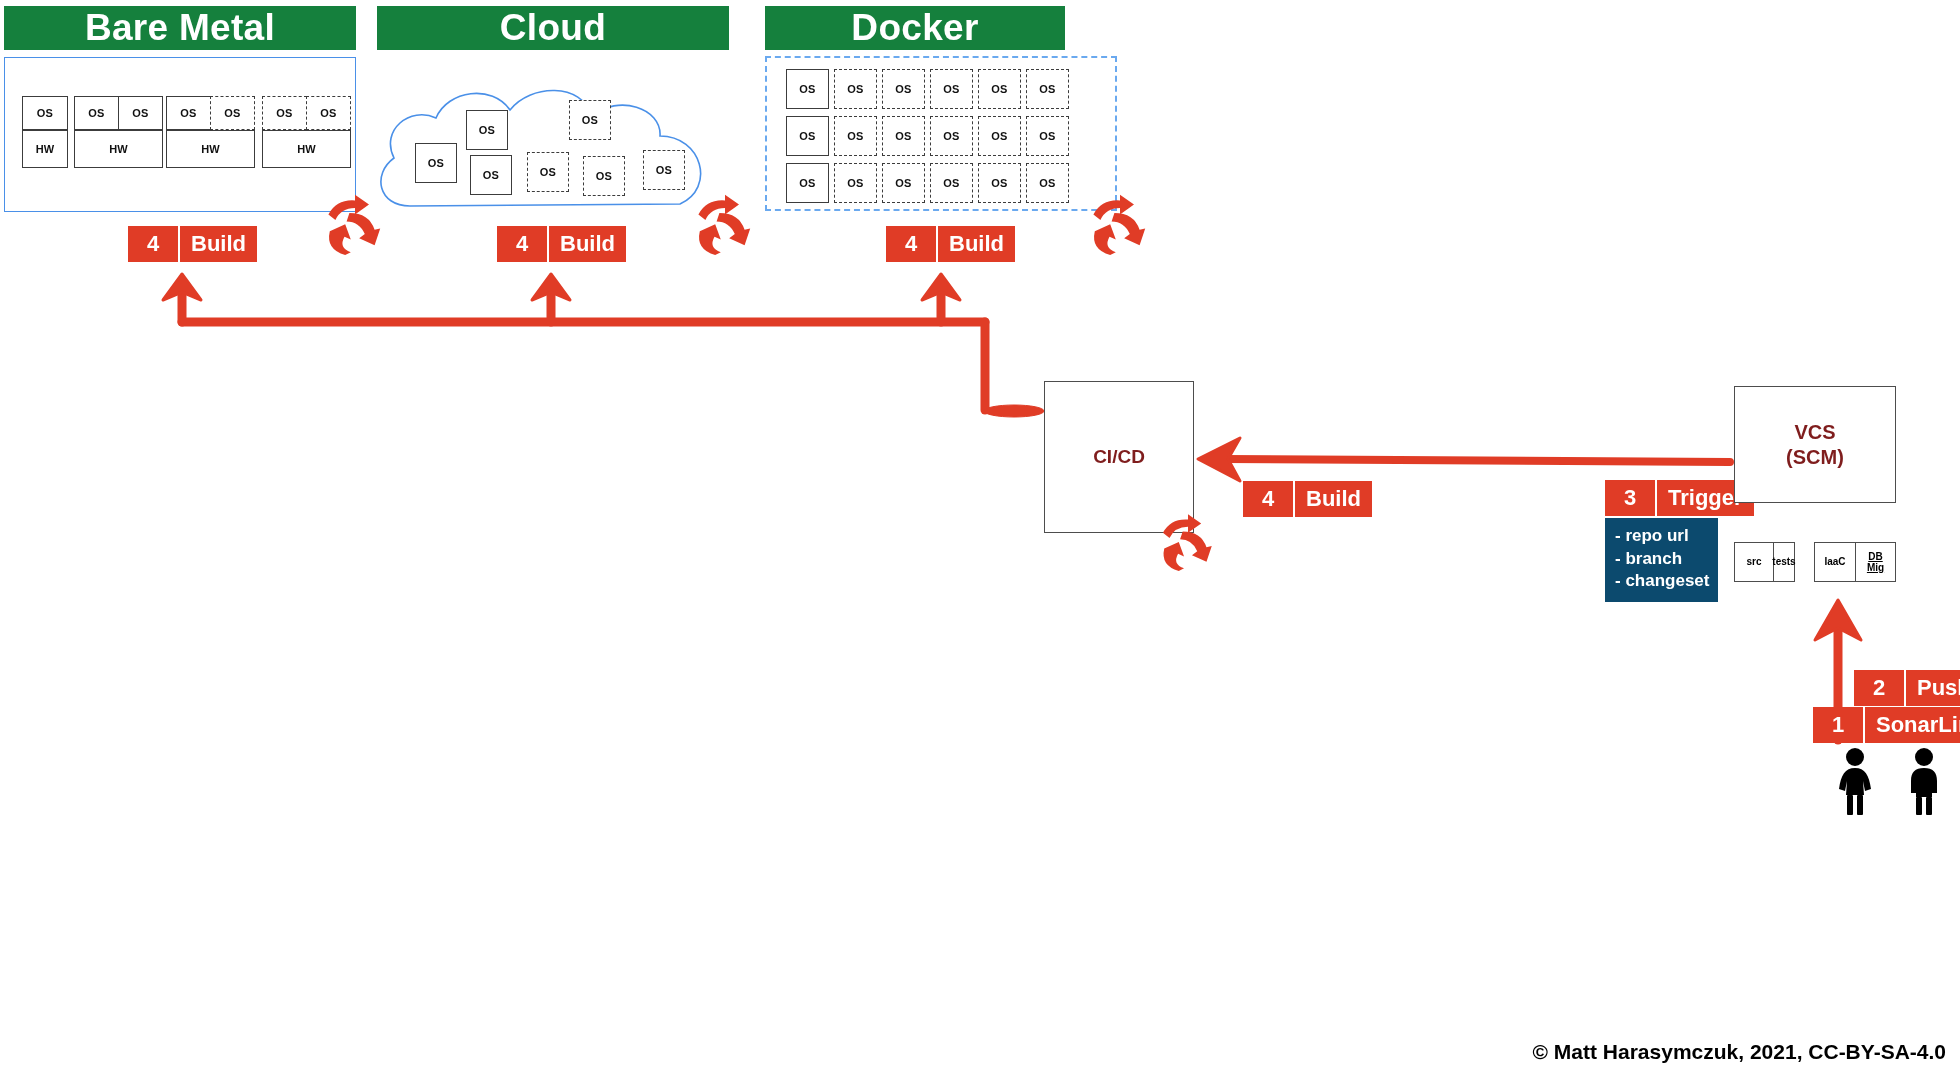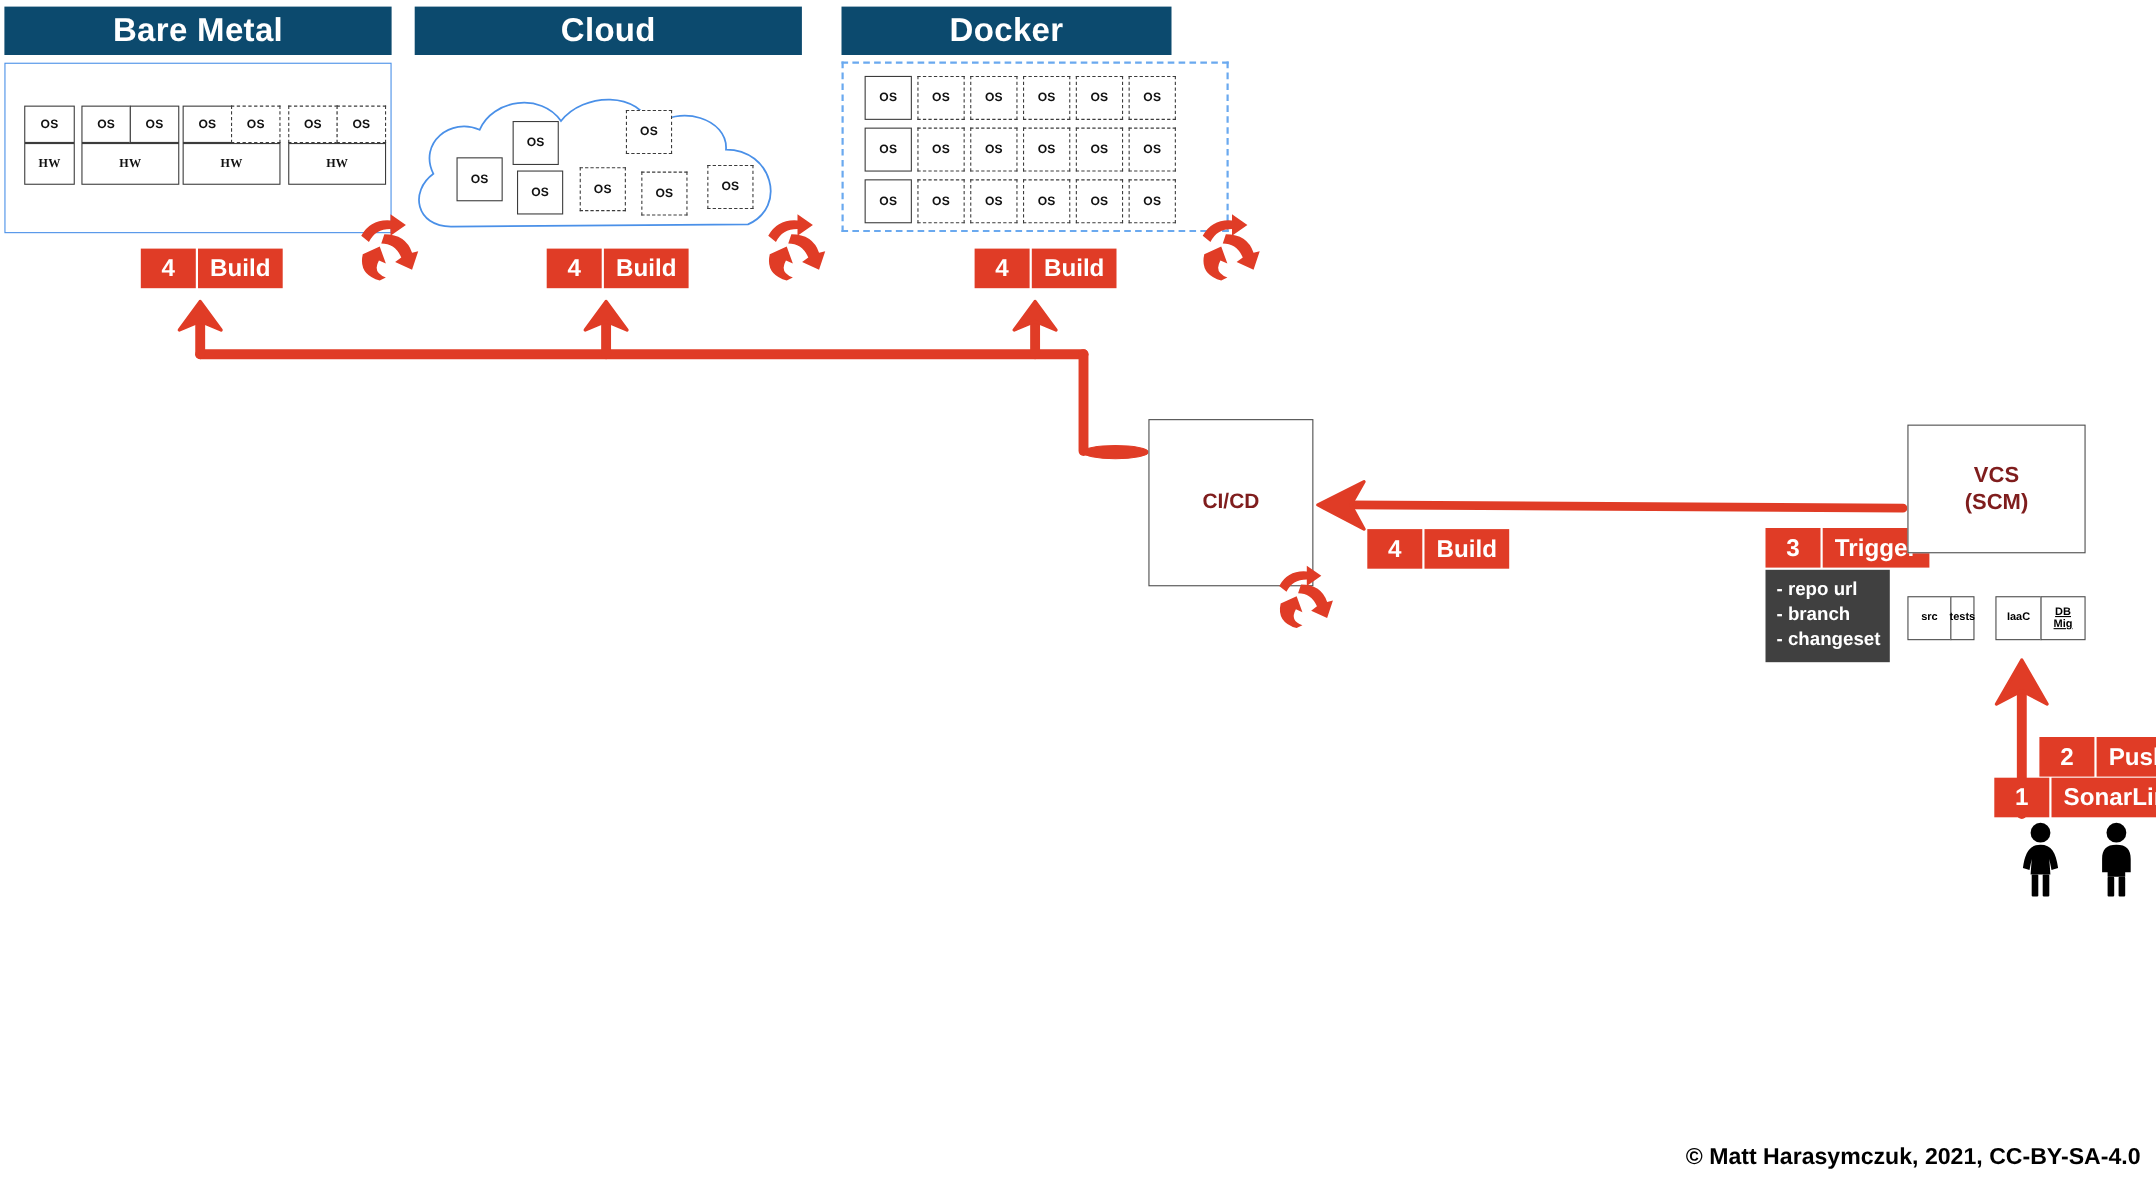--- a/index.html
+++ b/index.html
@@ -5,38 +5,38 @@
   html,body{margin:0;padding:0;background:#ffffff;}
   body{
     width:1960px;height:1080px;position:relative;overflow:hidden;
     font-family:"Liberation Sans","DejaVu Sans",sans-serif;
     -webkit-font-smoothing:antialiased;
   }
   .abs{position:absolute;}
 
   
   .hdr{
-    position:absolute;background:#0c4a6e;color:#ffffff;
+    position:absolute;background:#15803d;color:#ffffff;
     display:flex;align-items:center;justify-content:center;
-    font-size:30px;font-weight:bold;letter-spacing:.3px;
+    font-size:37px;font-weight:bold;letter-spacing:.3px;
   }
 
   
   .panel-solid{position:absolute;border:1.5px solid #4a90e8;background:#fff;box-sizing:border-box;}
   .panel-dashed{position:absolute;border:2px dashed #6aa9ef;background:#fff;box-sizing:border-box;}
 
   
   .cell{
     position:absolute;box-sizing:border-box;background:#fff;
     display:flex;align-items:center;justify-content:center;
     font-size:11px;font-weight:bold;color:#111;letter-spacing:.2px;
   }
   .cell.solid{border:1.6px solid #3c3c3c;}
   .cell.dashed{border:1.6px dashed #3c3c3c;}
-  .cell.hw{font-size:11px;font-family:Liberation Serif, serif;}
+  .cell.hw{font-size:11px;}
 
   
   .cloud-svg{position:absolute;left:370px;top:78px;}
 
   
   .box{
     position:absolute;box-sizing:border-box;border:1.6px solid #4d4d4d;background:#fff;
     display:flex;align-items:center;justify-content:center;text-align:center;
     font-size:19px;font-weight:bold;color:#7f1d1d;line-height:1.25;
   }
@@ -51,21 +51,21 @@
   .badge .num{
     background:#e03c26;color:#fff;font-weight:bold;font-size:22px;
     display:flex;align-items:center;justify-content:center;min-width:38px;padding:0 6px;
   }
   .badge .lbl{
     background:#e03c26;color:#fff;font-weight:bold;font-size:22px;
     display:flex;align-items:center;justify-content:center;padding:0 11px;
     margin-left:2px;
   }
   .badge-note{
-    position:absolute;background:#404040;color:#fff;font-weight:bold;font-size:17px;
+    position:absolute;background:#0c4a6e;color:#fff;font-weight:bold;font-size:17px;
     padding:7px 10px 9px 10px;line-height:1.33;white-space:pre;
   }
 
   
   .person{position:absolute;}
 
   
   .footer{
     position:absolute;right:14px;bottom:16px;
     font-size:21px;font-weight:bold;color:#000;

